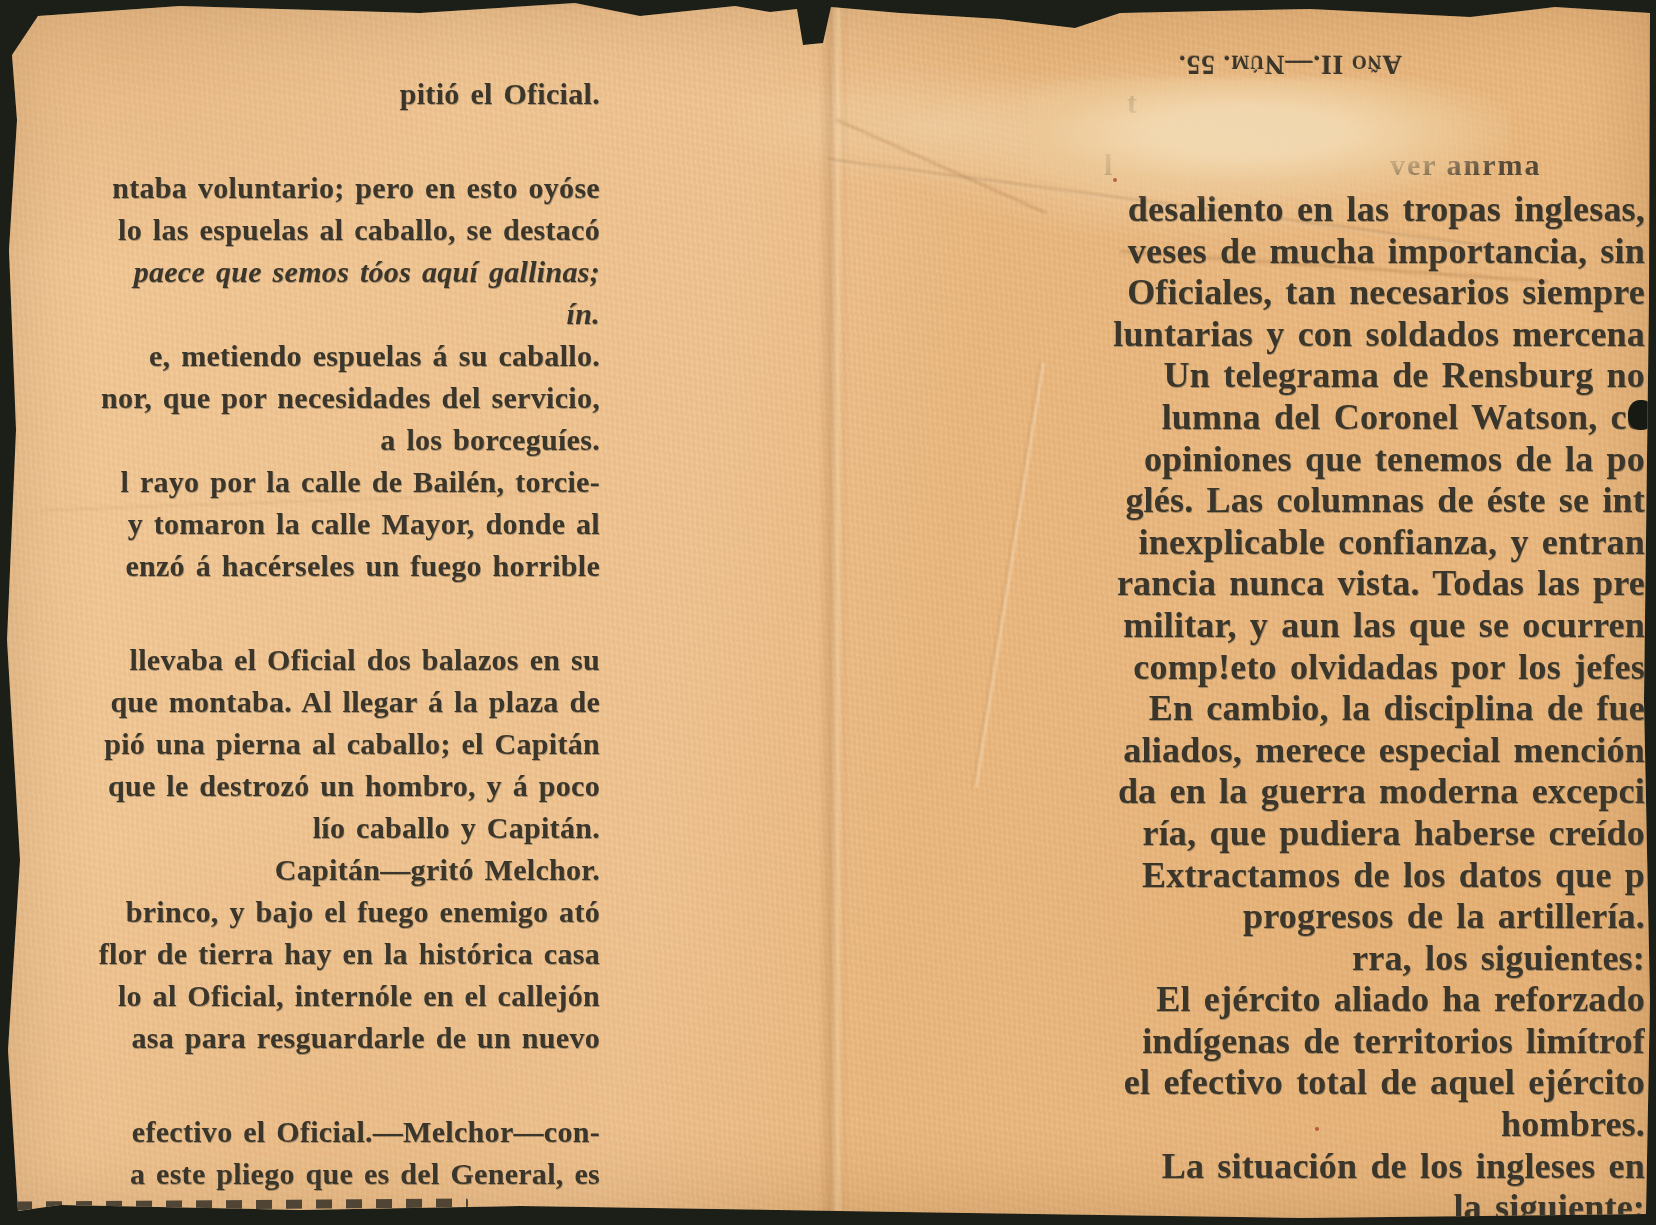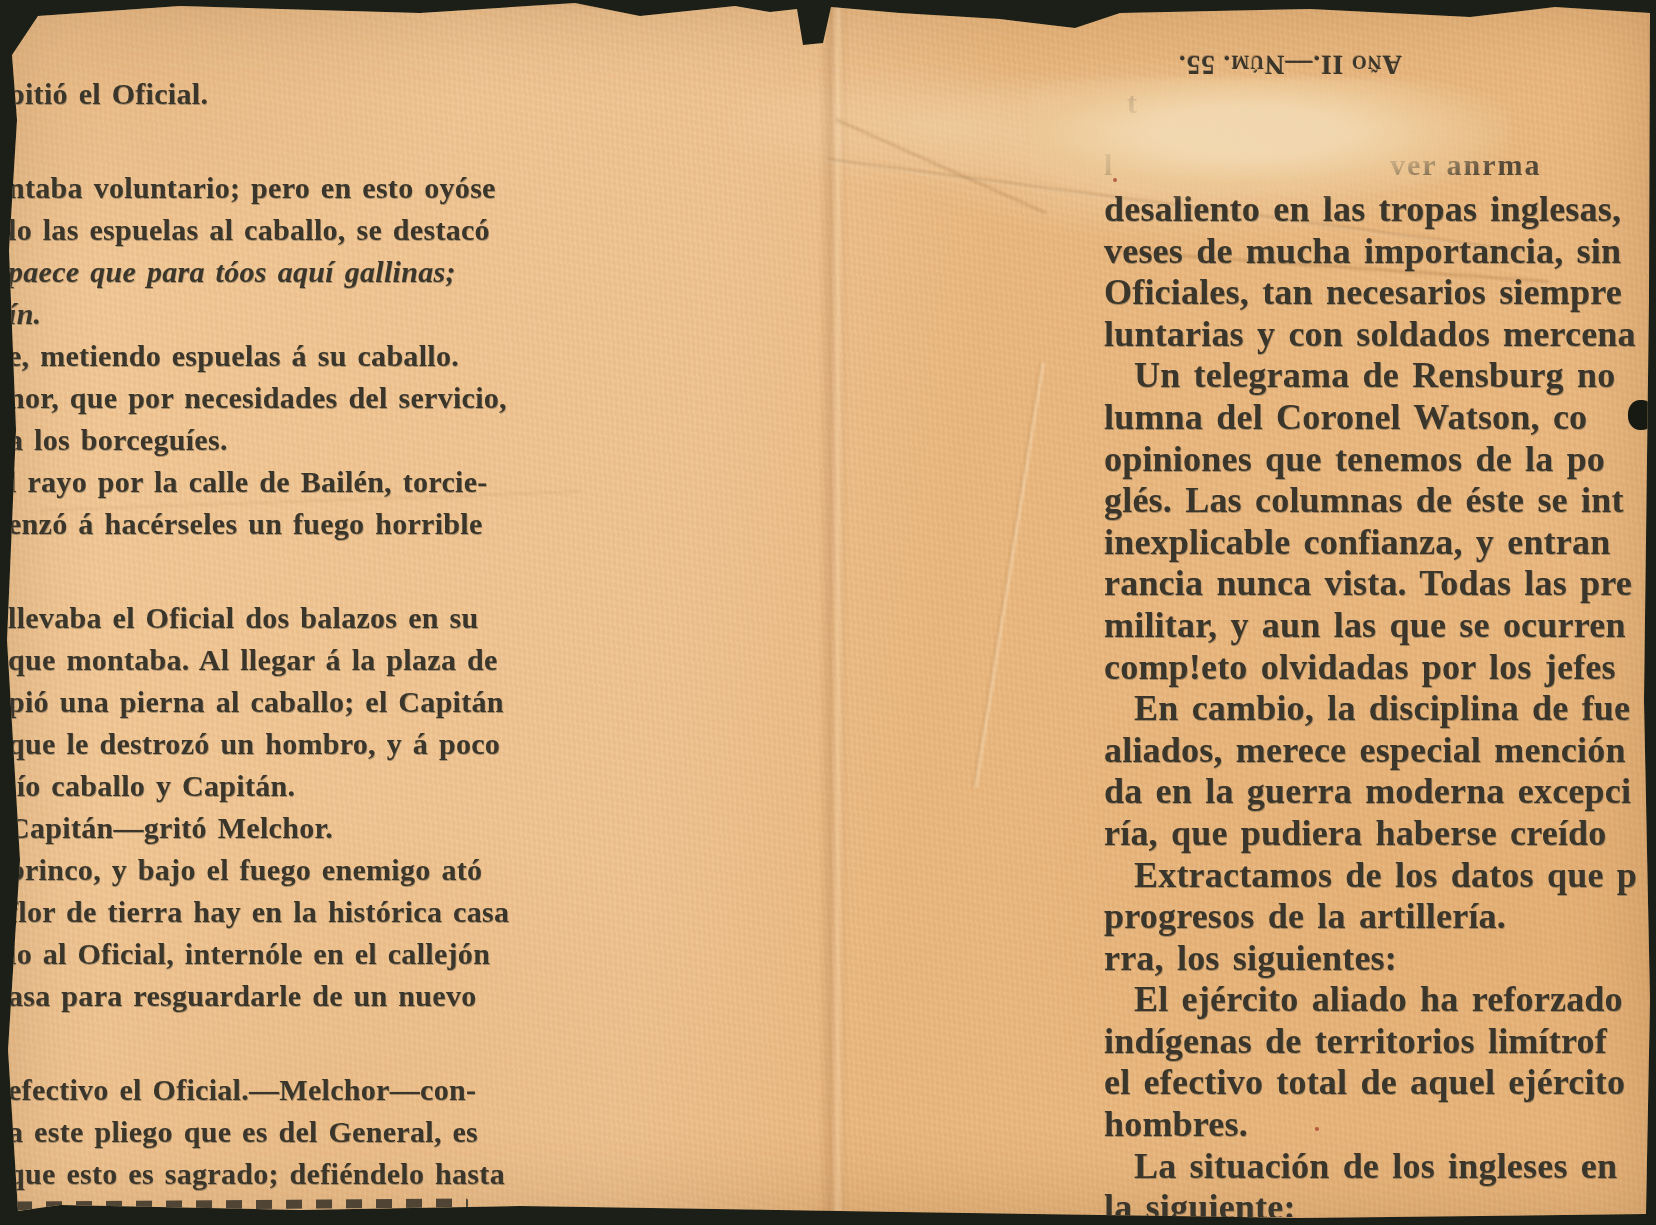--- a/index.html
+++ b/index.html
@@ -57,21 +57,21 @@
   .speck-2{left:1315px;top:1127px;}
   .cutline-dashes{
     position:absolute;left:16px;top:1200px;width:452px;height:9px;z-index:5;
     transform:rotate(-.4deg);
     background:repeating-linear-gradient(90deg, rgba(55,50,40,.85) 0 16px, rgba(55,50,40,0) 16px 30px);
     border-radius:2px;
   }
   
   .col{
     position:absolute;color:#3b362b;font-weight:bold;white-space:nowrap;
-    text-shadow:.6px .6px 0 rgba(59,54,43,.38);z-index:4;overflow:hidden;
+    text-shadow:.6px .6px 0 rgba(59,54,43,.38);z-index:4;overflow:hidden;text-align:right;
   }
   #left-col{left:8px;top:73px;width:592px;height:1128px;font-size:30px;line-height:42px;letter-spacing:.3px;word-spacing:3px;}
   #left-col .line{height:42px;}
   #right-col{left:1104px;top:189px;width:541px;height:1028px;font-size:36px;line-height:41.6px;letter-spacing:.2px;word-spacing:4px;}
   #right-col .line{height:41.6px;}
   .gap-before{margin-top:52px;}
   .italic{font-style:italic;}
   .indent{padding-left:30px;}
   .first-frag{
     position:absolute;left:1104px;top:148px;width:541px;height:42px;z-index:4;
@@ -95,26 +95,27 @@
 
 <div class="paper">
 
   <div id="masthead">Año II.—Núm. 55.</div>
   <div id="stray-glyph">t</div>
 
   <div id="left-col" class="col">
       <div class="line">pitió el Oficial.</div>
       <div class="line gap-before">ntaba voluntario; pero en esto oyóse</div>
       <div class="line">lo las espuelas al caballo, se destacó</div>
-      <div class="line italic">paece que para tóos aquí gallinas;</div>
+      <div class="line italic">paece que semos tóos aquí gallinas;</div>
       <div class="line italic">ín.</div>
       <div class="line">e, metiendo espuelas á su caballo.</div>
       <div class="line">nor, que por necesidades del servicio,</div>
       <div class="line">a los borceguíes.</div>
       <div class="line">l rayo por la calle de Bailén, torcie-</div>
+      <div class="line">y tomaron la calle Mayor, donde al</div>
       <div class="line">enzó á hacérseles un fuego horrible</div>
       <div class="line gap-before">llevaba el Oficial dos balazos en su</div>
       <div class="line">que montaba. Al llegar á la plaza de</div>
       <div class="line">pió una pierna al caballo; el Capitán</div>
       <div class="line">que le destrozó un hombro, y á poco</div>
       <div class="line">lío caballo y Capitán.</div>
       <div class="line">Capitán—gritó Melchor.</div>
       <div class="line">brinco, y bajo el fuego enemigo ató</div>
       <div class="line">flor de tierra hay en la histórica casa</div>
       <div class="line">lo al Oficial, internóle en el callejón</div>

